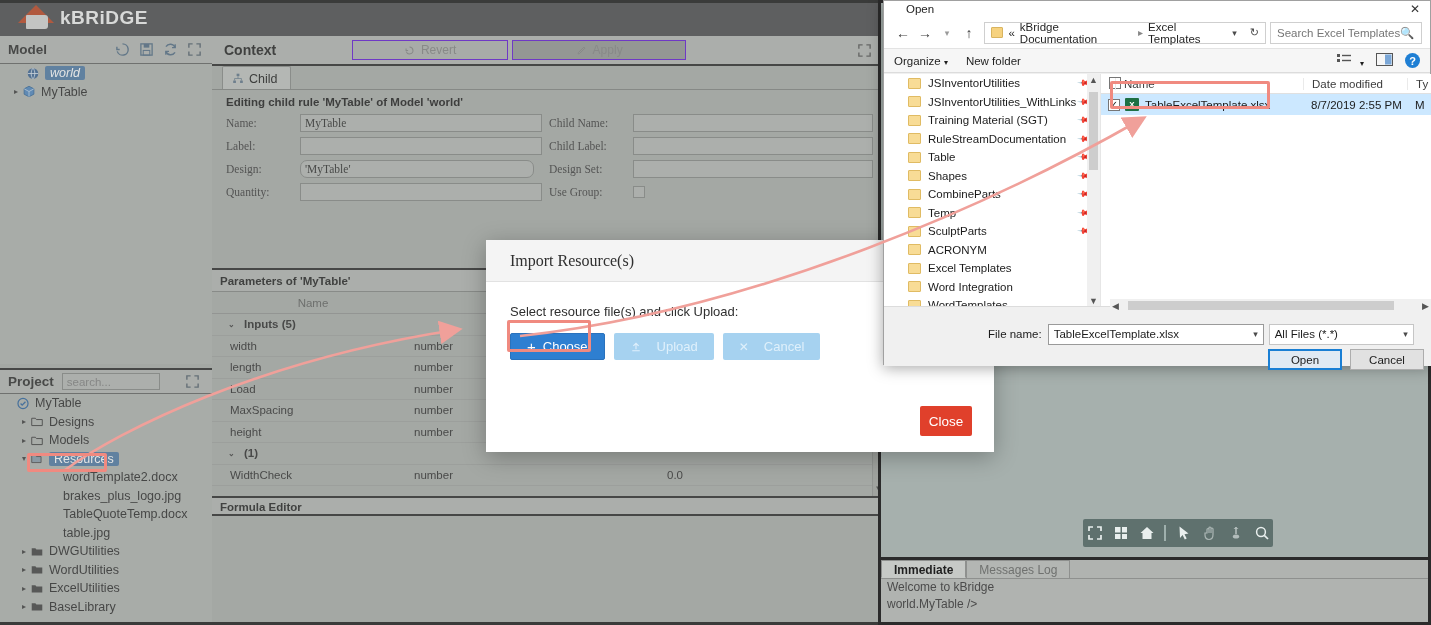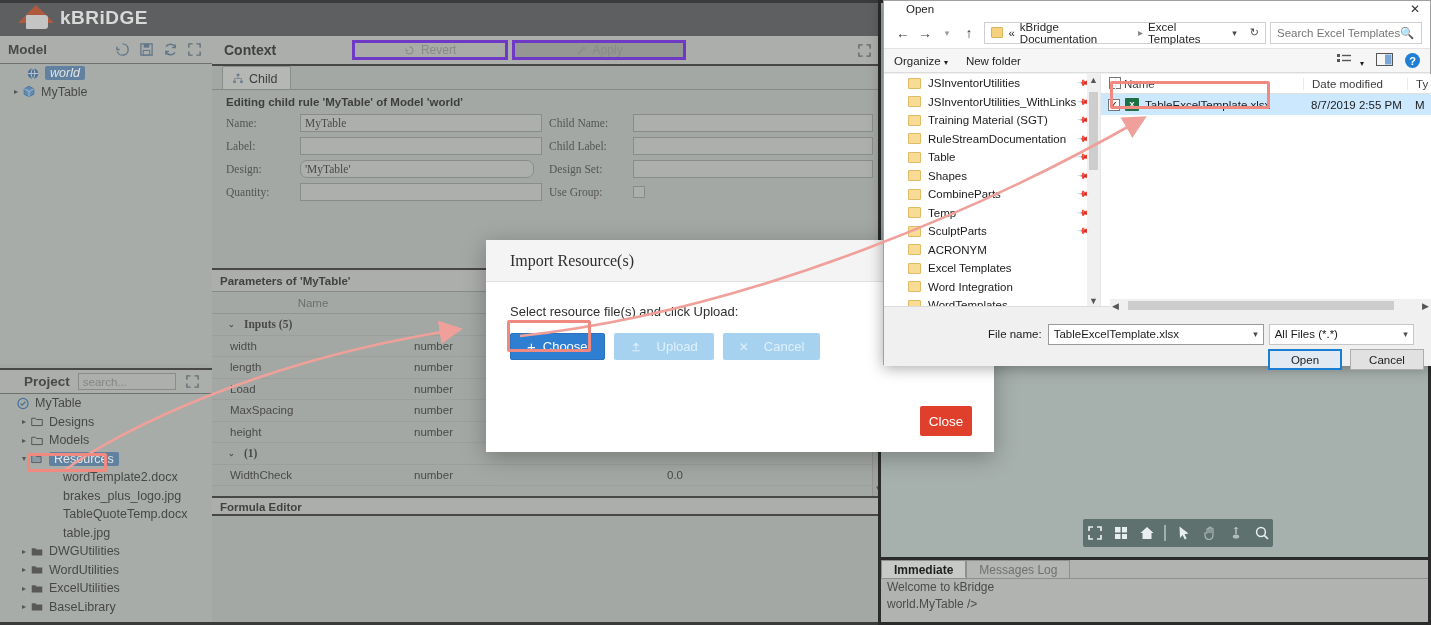--- a/index.html
+++ b/index.html
@@ -35,21 +35,21 @@
   .tarrow { width:12px; text-align:center; font-size:8px; color:#4a4a4a; }
   .ticon { width:14px; height:13px; margin-right:5px; flex:none; }
   .sel-blue { background:#5b82ab; color:#fff; padding:0 5px; border-radius:2px; }
 
   
   .ctx { position:absolute; left:212px; top:36px; width:672px; height:589px; background:#b0b3b0;}
   .ctx-bar { position:absolute; left:0; top:0; width:672px; height:30px; background:#b8bbb8;
      border-bottom:2px solid #3a3a3a; display:flex; align-items:center;}
   .ctx-title { font-size:14px; font-weight:bold; color:#333; margin-left:12px;}
   .btn-flat { height:20px; width:156px; font-size:12px; color:#8d8d8d; display:flex;
-     align-items:center; justify-content:center; gap:6px; border:3px solid #6d28d9;}
+     align-items:center; justify-content:center; gap:6px; border:1px solid #6d28d9;}
   .btn-revert{ background:#b4b7b4; margin-left:76px;}
   .btn-apply{ background:#9b9e9b; margin-left:4px; width:174px;}
   .expand-ic{ margin-left:auto; margin-right:12px; color:#555;}
 
   .tabstrip { position:absolute; left:0; top:30px; width:672px; height:24px; }
   .tab { position:absolute; left:10px; top:0; height:24px; padding:0 12px 0 9px;
      background:#c3c6c3; border:1px solid #8f918f; border-bottom:none; display:flex;
      align-items:center; gap:5px; font-size:12.5px; color:#2e2e2e; border-radius:2px 2px 0 0;}
   .tab-underline{ position:absolute; left:0; top:53px; width:672px; height:1px; background:#8a8c8a;}
 
@@ -69,21 +69,21 @@
   .params-search{ position:absolute; right:152px; top:3px; width:88px; height:16px; background:#b9bcb9;
      border:1px solid #8e908e; font-size:11px; color:#818181; padding-left:4px; line-height:15px;}
   .col-head{ position:absolute; top:22px; height:22px; font-size:11.5px; color:#6b6d6b;
      display:flex; align-items:center; justify-content:center; border-bottom:1px solid #9a9c9a;}
   .prow{ position:absolute; left:0; width:672px; height:21.5px; border-bottom:1px solid #a5a8a5;
      font-size:11.5px; color:#3d3d3d; display:flex; align-items:center;}
   .prow .pname{ position:absolute; left:18px; }
   .prow .ptype{ position:absolute; left:202px; }
   .prow .pval{ position:absolute; left:455px; }
   .grp{ font-weight:bold; }
-  .grp .pname{ left:32px;font-family:Liberation Serif, serif; }
+  .grp .pname{ left:32px; }
   .caret{ position:absolute; left:16px; font-size:8px; color:#4b4b4b;}
   .scroll-v{ position:absolute; right:0; top:44px; width:12px; height:184px; background:#aaada9;
      border-left:1px solid #999b99;}
   .scroll-arrow{ font-size:8px; color:#4b4b4b; text-align:center; }
 
   .formula{ position:absolute; left:212px; top:496px; width:672px; height:129px; background:#b0b3b0;
      border-top:2px solid #3a3a3a;}
   .formula-head{ position:absolute; left:0; top:0; width:672px; height:18px; background:#b8bbb8;
      font-size:11.5px; font-weight:bold; color:#333; padding-left:8px; line-height:18px;
      border-bottom:2px solid #3a3a3a;}
@@ -240,21 +240,21 @@
           <span class="tarrow">▸</span>
           <svg class="ticon" viewBox="0 0 16 16">
             <path d="M8 1.5l6 3.2v6.6L8 14.5 2 11.3V4.7z" fill="#5a8ec4" stroke="#3b6c9c"></path>
             <path d="M2 4.7L8 8l6-3.3M8 8v6.5" fill="none" stroke="#cfe0ef" stroke-width=".9"></path>
           </svg>
           <span class="" style="">MyTable</span>
         </div>
       </div>
 
     <div class="proj-head">
-      <span class="lpanel-title" style="margin-left:24px;">Project</span>
+      <span class="lpanel-title" style="margin-left:8px;">Project</span>
       <span class="proj-search">search...</span>
       <svg class="hicon" style="margin-left:auto;margin-right:12px;" viewBox="0 0 16 16">
         <path d="M2 6V2h4M14 6V2h-4M2 10v4h4M14 10v4h-4" fill="none" stroke="#53616e" stroke-width="1.5"></path>
       </svg>
     </div>
 
     <div class="tree" id="project-tree" style="left:0;top:394px;width:212px;height:231px;">
         <div class="tnode" style="padding-left: 4px;">
           <span class="tarrow"></span>
           <svg class="ticon" viewBox="0 0 16 16">

